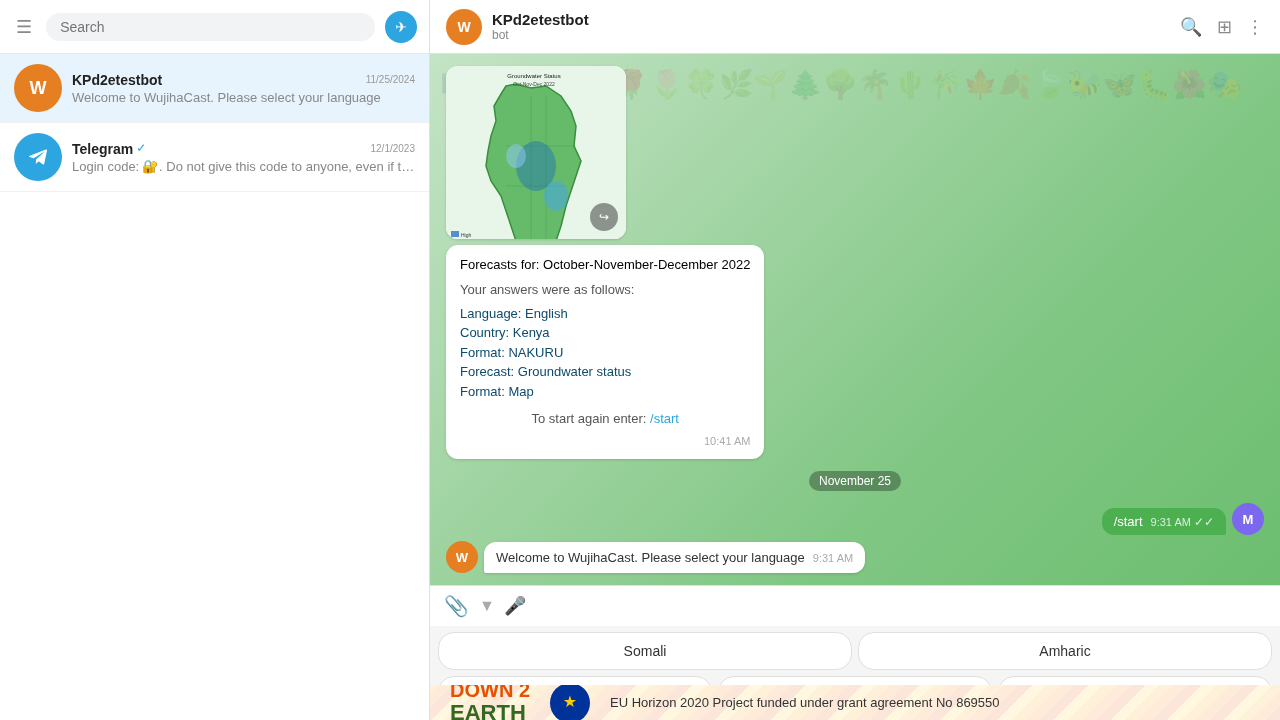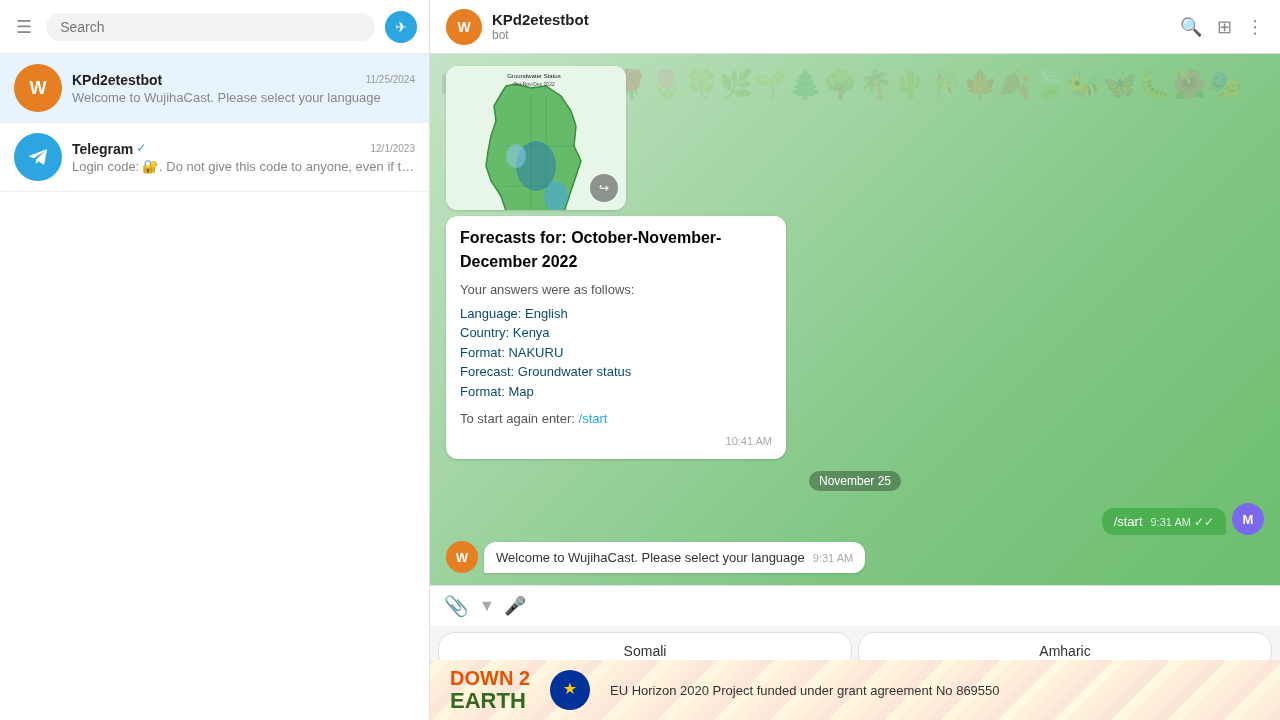--- a/index.html
+++ b/index.html
@@ -201,24 +201,24 @@
       align-self: flex-start;
       background: #fff;
       border-radius: 12px;
       padding: 10px 14px;
       max-width: 340px;
       box-shadow: 0 1px 3px rgba(0,0,0,0.15);
       font-size: 13px;
       line-height: 1.5;
     }
 
-    .bot-bubble .forecast-title { font-weight: 700; margin-bottom: 6px; font-size: 16px; }
+    .bot-bubble .forecast-title { font-weight: 400; margin-bottom: 6px; font-size: 13px; }
     .bot-bubble .answers-intro { margin-bottom: 4px; color: #555; }
     .bot-bubble .answer-line { color: #0c4a6e; }
-    .bot-bubble .start-again { margin-top: 8px; color: #555; }
+    .bot-bubble .start-again { margin-top: 8px; color: #555; text-align: center; }
     .bot-bubble .start-again a { color: #2ca5e0; text-decoration: none; }
     .bot-bubble .time-stamp { text-align: right; font-size: 11px; color: #aaa; margin-top: 4px; }
 
     
     .date-separator {
       align-self: center;
       background: rgba(0,0,0,0.3);
       color: white;
       font-size: 12px;
       padding: 3px 10px;
@@ -353,21 +353,21 @@
       transition: background 0.15s;
     }
     .lang-btn.highlighted { font-weight: 700; color: #000; }
 
     
     .footer-bar {
       position: absolute;
       bottom: 0;
       left: 0;
       right: 0;
-      height: 60px;
+      height: 35px;
       background: repeating-linear-gradient(
         -45deg,
         #e65100,
         #e65100 10px,
         #f57c00 10px,
         #f57c00 20px,
         #ffa000 20px,
         #ffa000 30px,
         #ffca28 30px,
         #ffca28 40px

